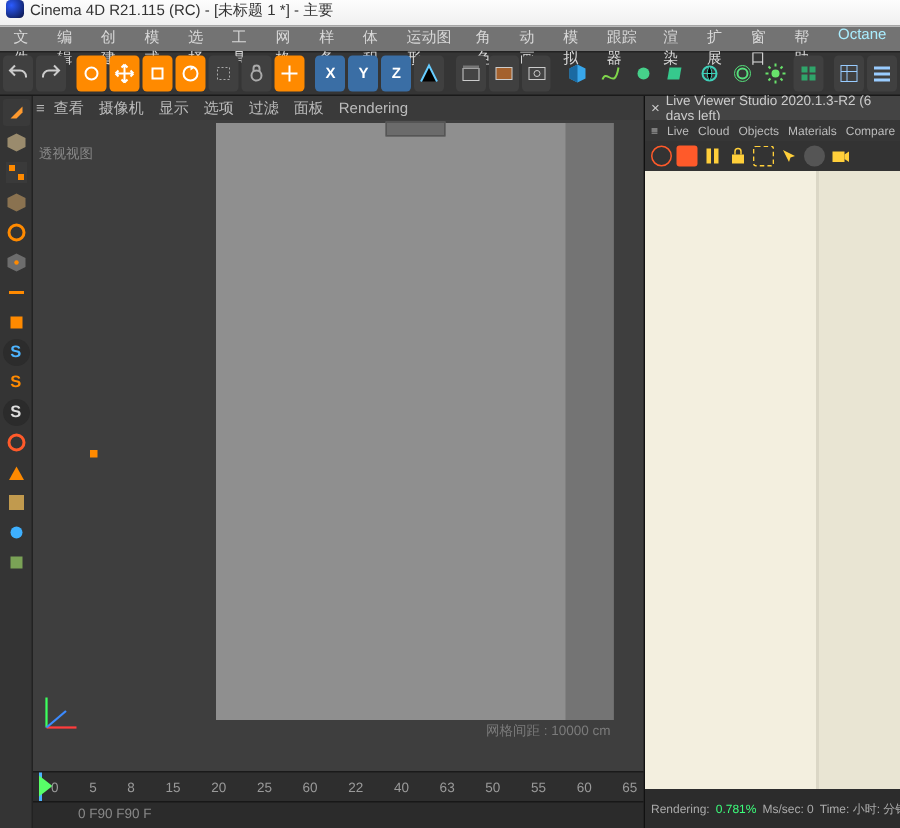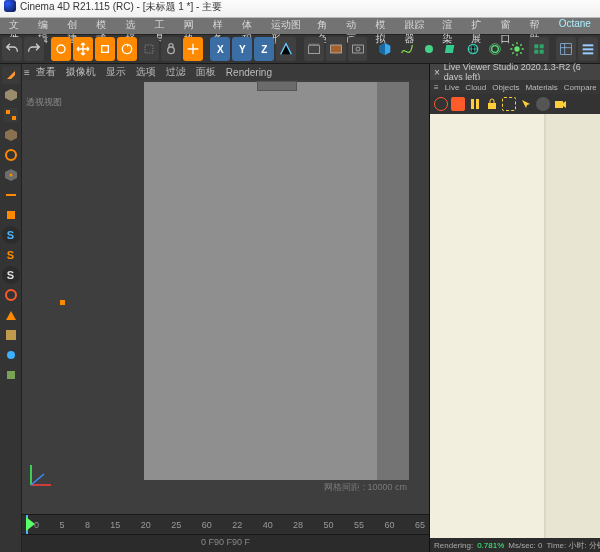--- a/index.html
+++ b/index.html
@@ -34,21 +34,21 @@
 .rightpanel{width:170px;background:#2e2e2e;display:flex;flex-direction:column}
 .rp-title{height:16px;background:#444;color:#ccc;font-size:9px;display:flex;align-items:center;padding:0 4px}
 .rp-title .x{margin-right:4px;font-size:10px}
 .rp-menu{height:14px;background:#363636;color:#bbb;font-size:8px;display:flex;align-items:center;padding:0 4px;gap:6px}
 .rp-menu span{white-space:nowrap}
 .rp-tb{height:20px;background:#333;display:flex;align-items:center;gap:3px;padding:0 4px}
 .rp-tb .ico{width:14px;height:14px;border-radius:2px}
 .rp-view{flex:1;background:#f3efdf;position:relative}
 .rp-view .seam{position:absolute;left:67%;top:0;width:2px;height:100%;background:rgba(0,0,0,.06)}
 .rp-view .rband{position:absolute;right:0;top:0;width:33%;height:100%;background:#e9e5d3}
-.rp-status{height:14px;background:#2c2c2c;color:#aaa;font-size:8px;display:flex;align-items:center;padding:0 4px;gap:4px;white-space:nowrap;overflow:hidden}
+.rp-status{height:26px;background:#2c2c2c;color:#aaa;font-size:8px;display:flex;align-items:center;padding:0 4px;gap:4px;white-space:nowrap;overflow:hidden}
 .rp-status .g{color:#3cff7c}
 </style>
 </head>
 <body>
 
 <div class="titlebar">
   <div class="tb-ico"></div>
   <span>Cinema 4D R21.115 (RC) - [未标题 1 *] - 主要</span>
 </div>
 
@@ -329,29 +329,29 @@
       <div class="ticks">
         <span>0</span>
           <span>5</span>
           <span>8</span>
           <span>15</span>
           <span>20</span>
           <span>25</span>
           <span>60</span>
           <span>22</span>
           <span>40</span>
-          <span>28</span>
+          <span>63</span>
           <span>50</span>
           <span>55</span>
           <span>60</span>
           <span>65</span>
       </div>
     </div>
     <div class="tracks">
-      <div style="display:flex;justify-content:center;color:#888;font-size:9px;padding:2px 30px">
+      <div style="display:flex;justify-content:flex-start;color:#888;font-size:9px;padding:2px 30px">
         <span>0 F</span>
         <span>90 F</span>
         <span>90 F</span>
       </div>
     </div>
   </div>
 
   <div class="rightpanel" style="position:relative">
     <div class="rp-title">
       <span class="x">×</span>

